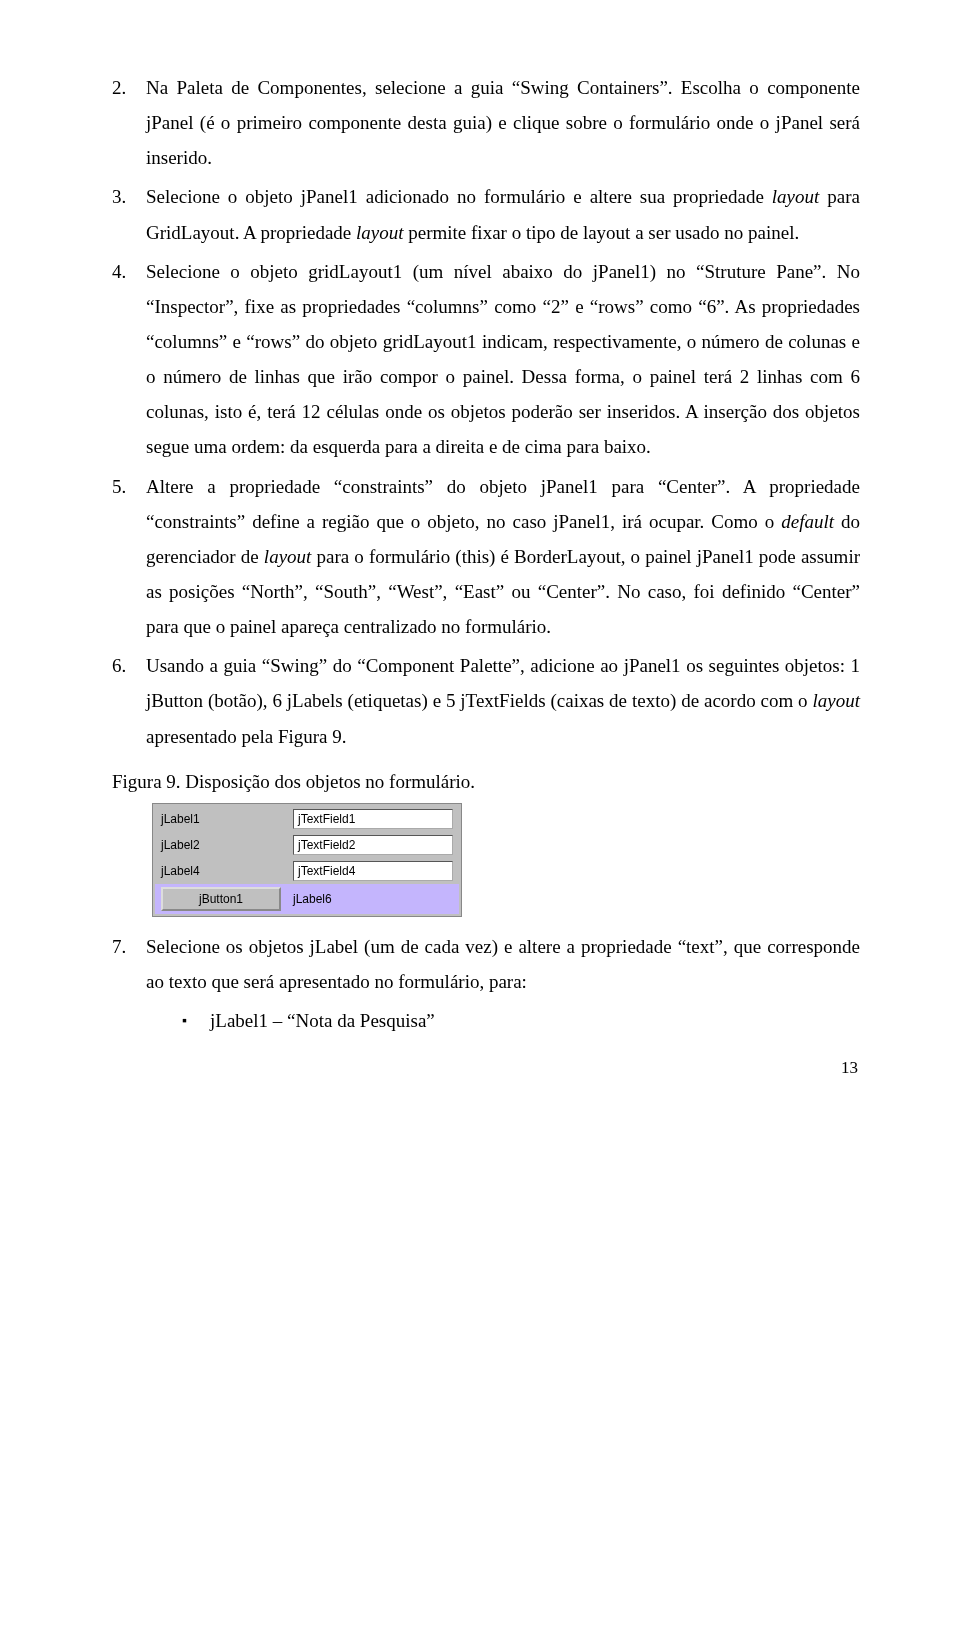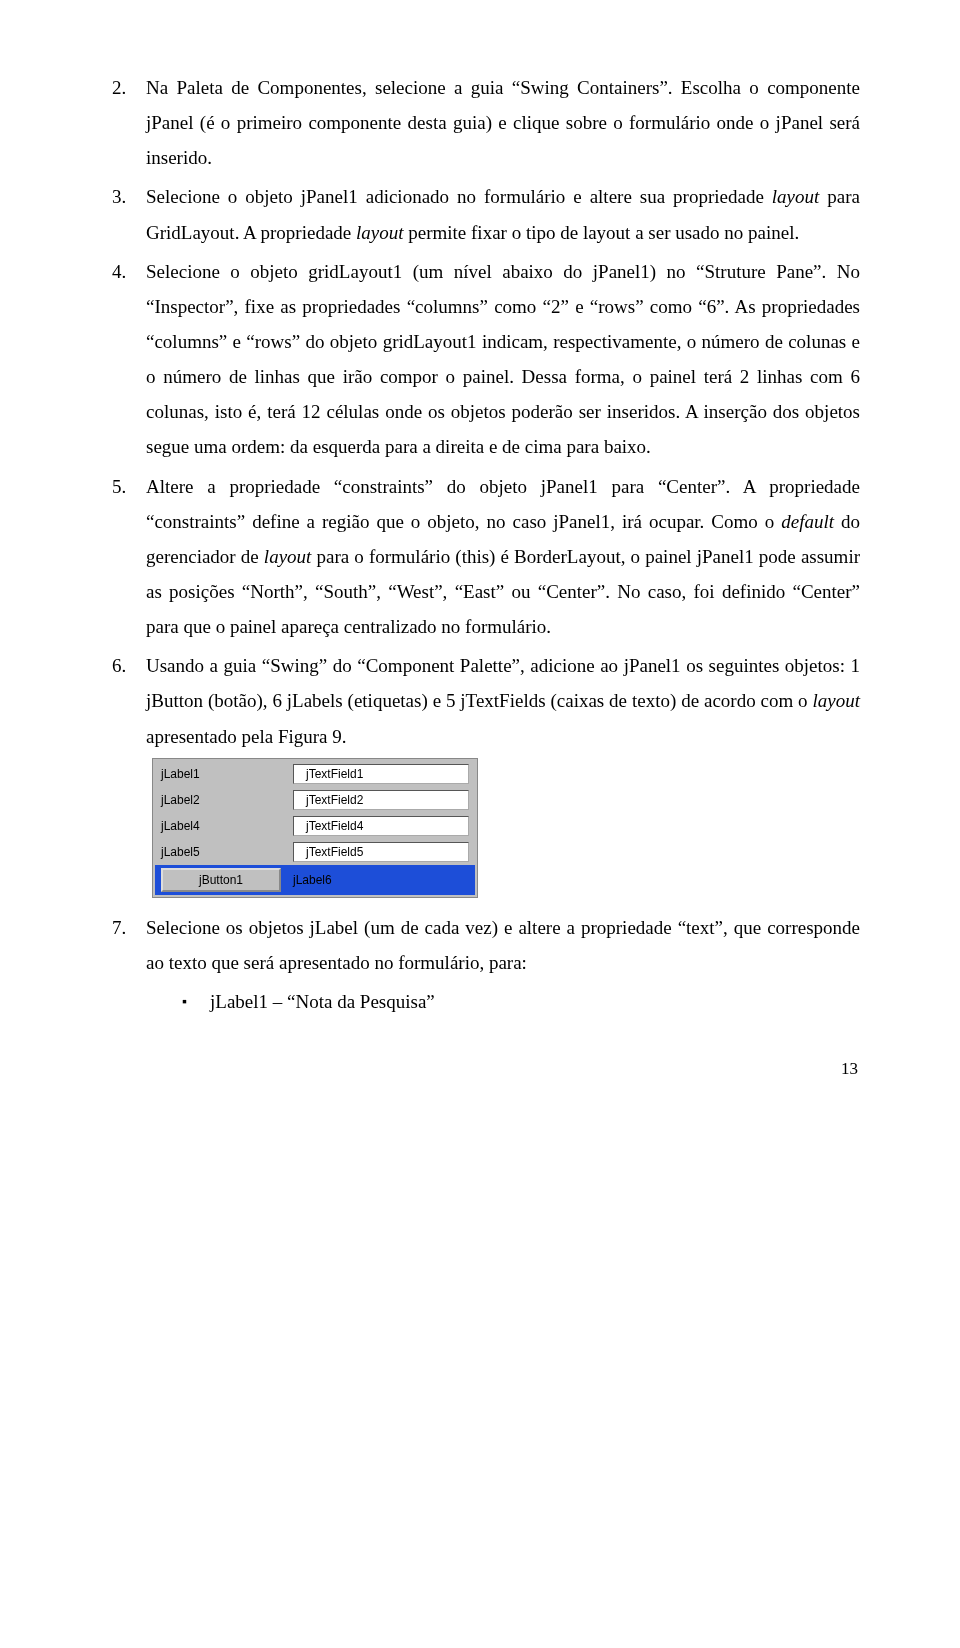--- a/index.html
+++ b/index.html
@@ -58,39 +58,39 @@
     vertical-align: middle;
   }
   .jlabel {
     background: #c0c0c0;
     width: 120px;
   }
   .jtextfield {
     background: #fff;
     border: 1px inset #aaa;
     width: 150px;
-    padding: 2px 12px;
+    padding: 2px 4px;
     font-family: Arial, sans-serif;
     font-size: 12px;
   }
   .jbutton {
     background: #c0c0c0;
     border: 2px outset #ddd;
     padding: 3px 16px;
     font-family: Arial, sans-serif;
     font-size: 12px;
     text-align: center;
   }
   .bottom-row td {
-    background: #1d4ed8;
+    background: #c4b5fd;
   }
   .page-num {
     text-align: right;
     font-size: 17px;
-    margin-top: 40px;
+    margin-top: 20px;
     padding-right: 2px;
   }
   .bullet-list {
     margin-left: 70px;
   }
   .bullet-item {
     display: flex;
     font-size: 19px;
     line-height: 1.85;
   }
@@ -133,20 +133,21 @@
 
     <div class="list-item">
       <div class="list-num">6.</div>
       <div class="list-text">
         <span> Usando a guia “Swing” do “Component Palette”, adicione ao jPanel1 os seguintes objetos: 1 jButton (botão), 6 jLabels (etiquetas) e 5 jTextFields (caixas de texto) de acordo com o </span><span class="italic">layout</span><span> apresentado pela Figura 9.</span>
       </div>
     </div>
 
   </div>
 
+  <div class="fig-caption">Figura 9. Disposição dos objetos no formulário.</div>
 
   <div class="figure">
     <div class="panel">
       <table class="form">
         <tbody>
             <tr>
           <td class="jlabel">jLabel1</td>
           <td>
                 <div class="jtextfield">jTextField1</div>
               </td>
@@ -154,26 +155,20 @@
         <tr>
           <td class="jlabel">jLabel2</td>
           <td>
                 <div class="jtextfield">jTextField2</div>
               </td>
         </tr>
         <tr>
           <td class="jlabel">jLabel4</td>
           <td>
                 <div class="jtextfield">jTextField4</div>
-              </td>
-        </tr>
-        <tr>
-          <td class="jlabel">jLabel5</td>
-          <td>
-                <div class="jtextfield">jTextField5</div>
               </td>
         </tr>
         <tr class="bottom-row">
           <td style="text-align:center;">
             <div class="jbutton">jButton1</div>
           </td>
           <td style="text-align:left;">jLabel6</td>
         </tr>
       </tbody>
         </table>

